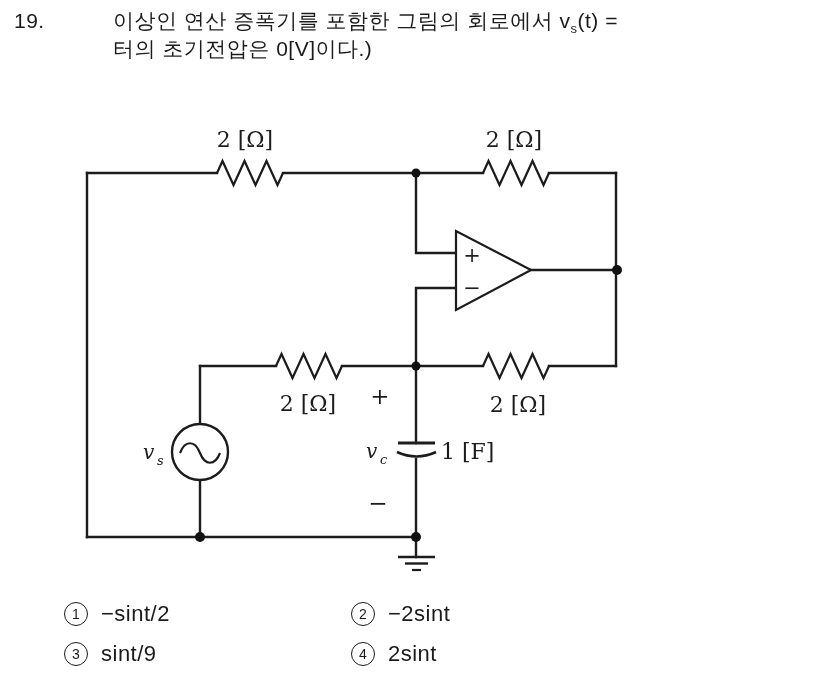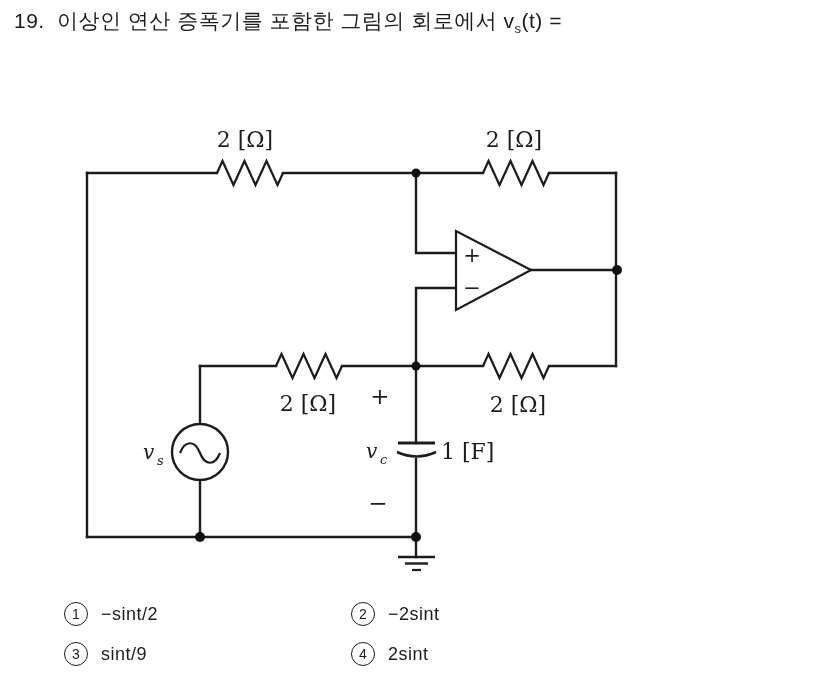--- a/index.html
+++ b/index.html
@@ -1,49 +1,50 @@
 <!DOCTYPE html>
 <html><head>
 <meta charset="utf-8">
 <style>
   html,body{margin:0;padding:0;background:#ffffff;}
   #page{position:relative;width:826px;height:673px;background:#ffffff;overflow:hidden;
         font-family:"Liberation Sans",sans-serif;color:#1b1b1b;}
   
-  .question{position:absolute;left:14px;top:7px;width:760px;display:flex;}
+  .question{position:absolute;left:14px;top:7px;width:760px;display:flex;gap:20px;}
   .qnum{font-size:21px;line-height:28px;width:43px;flex:0 0 43px;letter-spacing:.5px;}
-  .qbody{font-size:21px;line-height:28px;letter-spacing:.5px;}
+  .qbody{font-size:21px;line-height:28px;letter-spacing:.5px;margin-left:36px;}
   .qbody .qline{white-space:nowrap;}
   sub{font-size:.62em;line-height:0;}
   
   #circuit{position:absolute;left:0;top:0;width:826px;height:673px;}
   .wire{stroke:#1c1c1c;stroke-width:2.4;fill:none;stroke-linecap:square;}
   .thin{stroke:#1c1c1c;stroke-width:2.2;fill:none;}
   .lbl{font-family:"DejaVu Serif","Liberation Serif",serif;font-size:22px;fill:#1c1c1c;}
   .lblv{font-family:"DejaVu Serif","Liberation Serif",serif;font-style:italic;font-size:20px;fill:#1c1c1c;}
   .lblsub{font-family:"DejaVu Serif","Liberation Serif",serif;font-style:italic;font-size:13px;fill:#1c1c1c;}
   .sign{font-family:"DejaVu Serif","Liberation Serif",serif;font-size:23px;fill:#1c1c1c;}
   .opsign{font-family:"DejaVu Serif","Liberation Serif",serif;font-size:21px;fill:#1c1c1c;}
   
   .option{position:absolute;display:flex;align-items:center;height:26px;}
   .opt-circle{display:inline-block;width:22px;height:22px;border:1.4px solid #1b1b1b;border-radius:50%;
               font-size:14px;line-height:22px;text-align:center;flex:0 0 22px;}
-  .opt-text{font-size:18px;margin-left:13px;letter-spacing:.5px;}
+  .opt-text{font-size:22px;margin-left:13px;letter-spacing:.5px;}
   #opt1{left:64px;top:601px;} #opt2{left:351px;top:601px;}
   #opt3{left:64px;top:641px;} #opt4{left:351px;top:641px;}
 </style>
 </head>
 <body>
 
 <div id="page">
 
   <div class="question">
     <div class="qnum">19.</div>
     <div class="qbody">
       <div class="qline"><span>이상인 연산 증폭기를 포함한 그림의 회로에서 v</span><sub>s</sub><span>(t) =</span></div>
+      <div class="qline">터의 초기전압은 0[V]이다.)</div>
     </div>
   </div>
 
   <svg id="circuit" viewBox="0 0 826 673">
 
     <path class="wire" d="M 87 173 L 217 173"></path>
     <path class="wire" d="M 283 173 L 483 173"></path>
     <path class="wire" d="M 549 173 L 616 173"></path>
     <path class="wire" d="M 87 173 L 87 537"></path>
     <path class="wire" d="M 87 537 L 416 537"></path>

